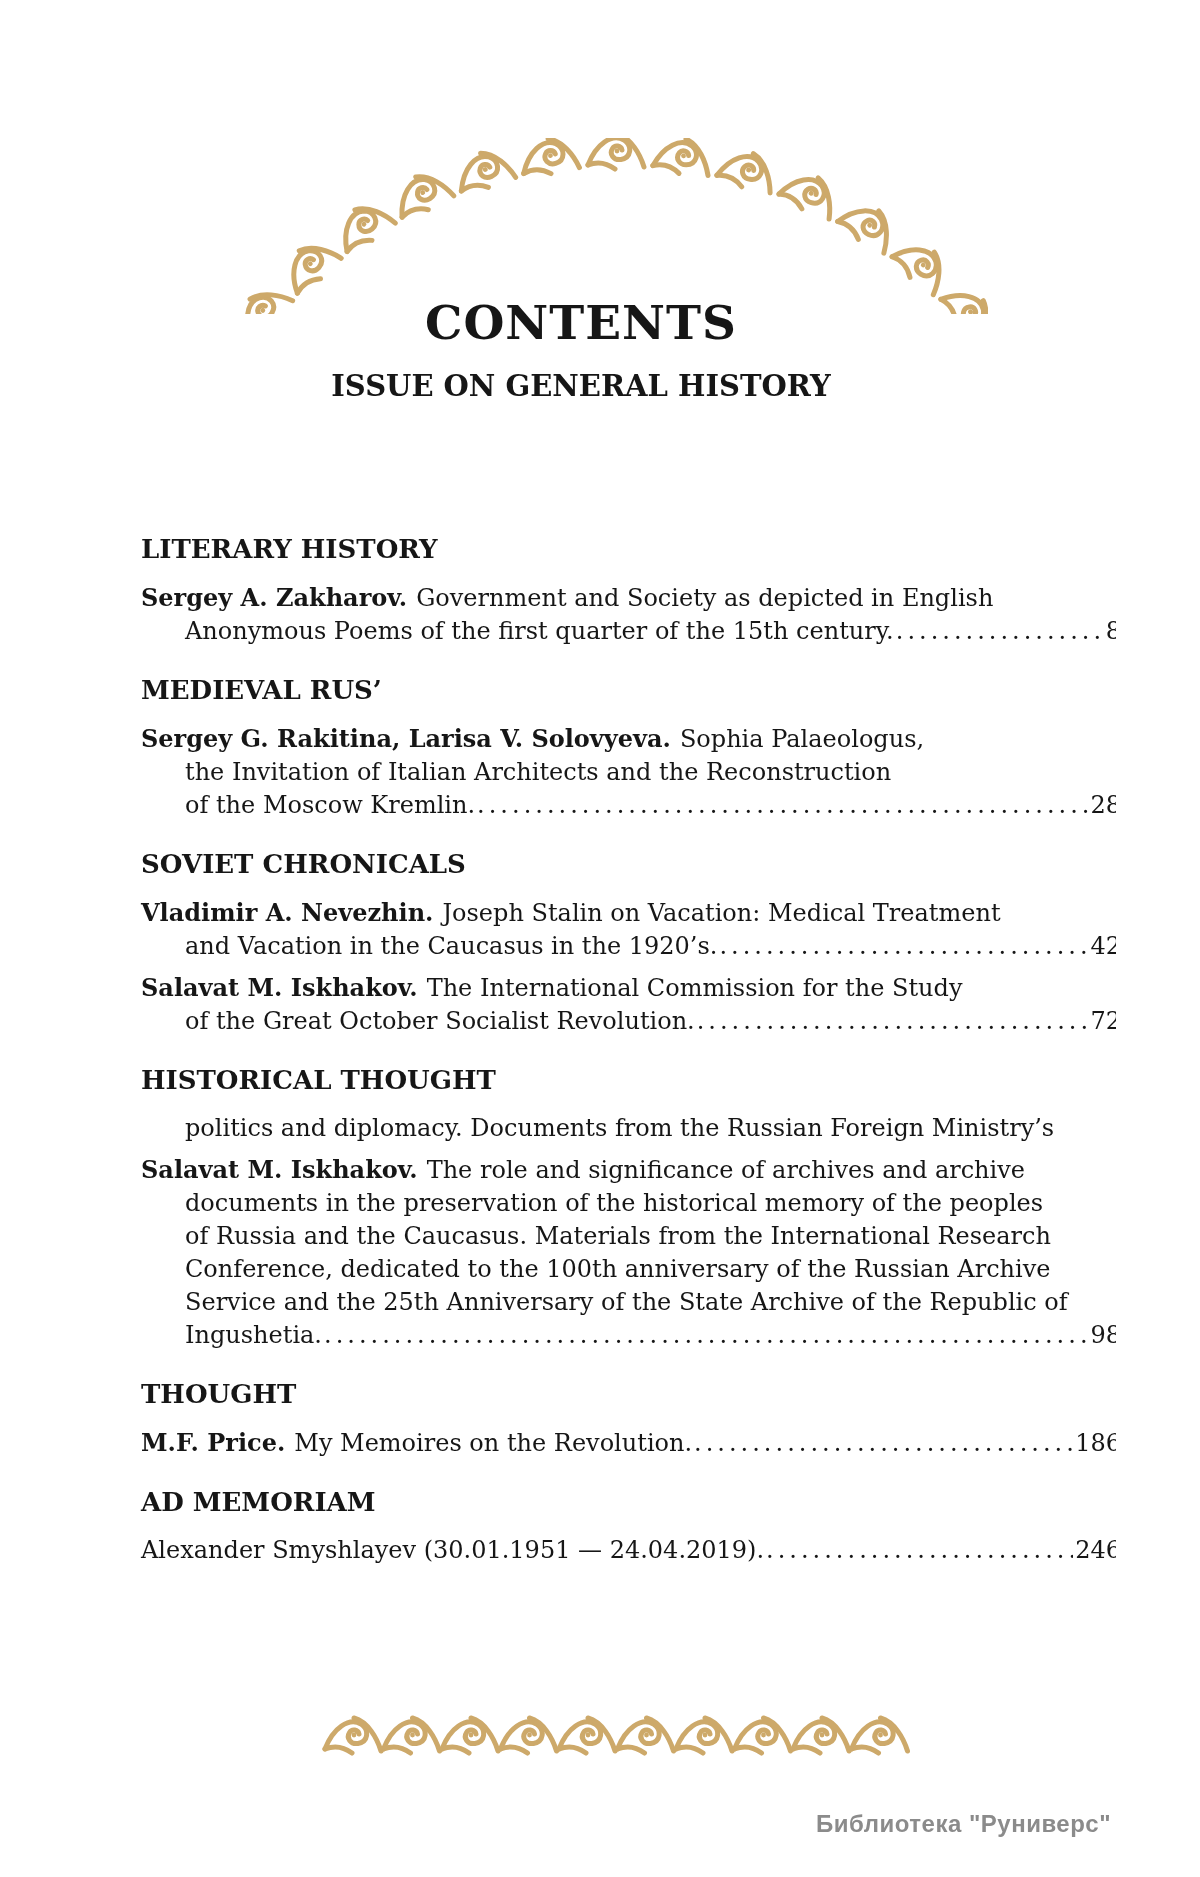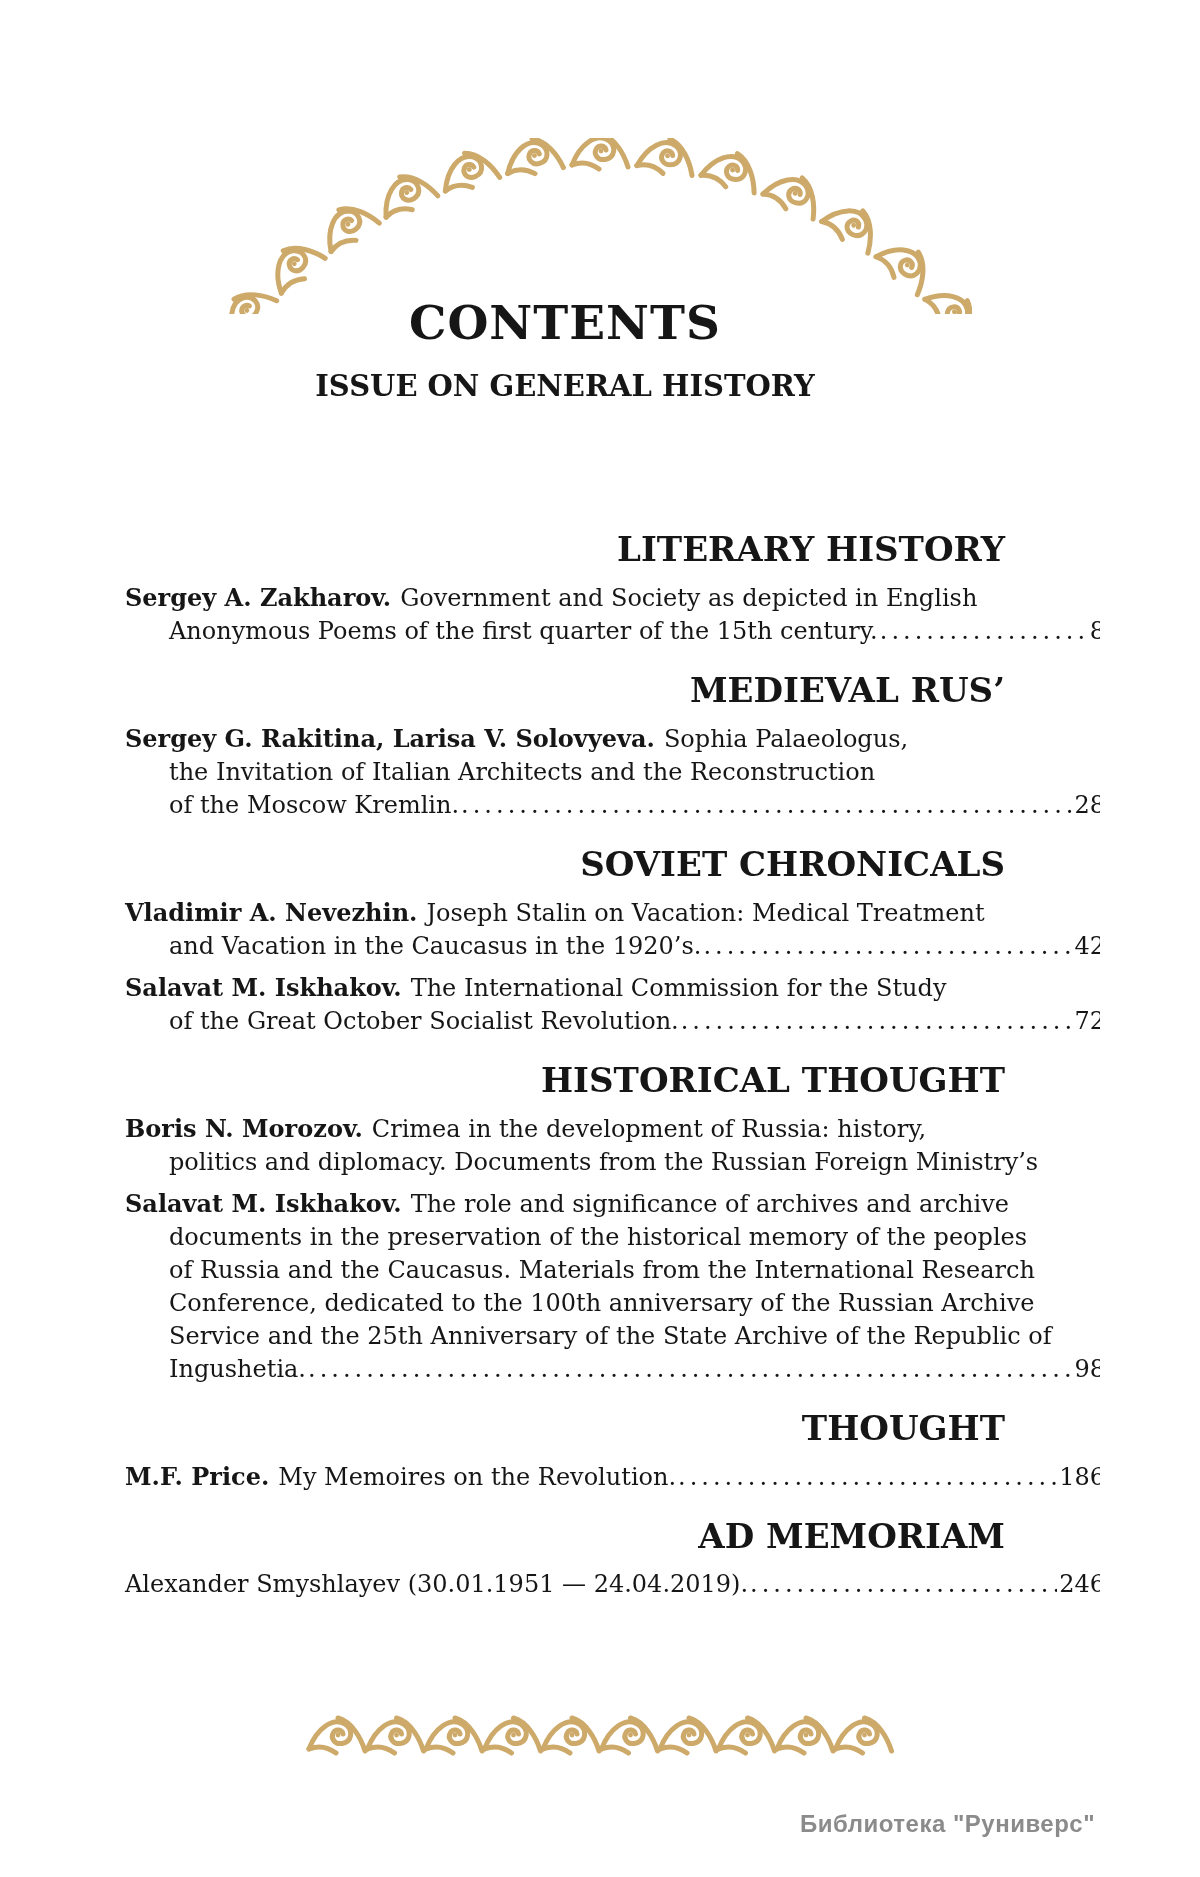--- a/index.html
+++ b/index.html
@@ -4,40 +4,41 @@
 <style>
   html,body{margin:0;padding:0;background:#ffffff;}
   .page{
     position:relative;
     width:1100px;
     height:1877px;
     background:#ffffff;
     font-family:"DejaVu Serif", serif;
     color:#161616;
     overflow:hidden;
+    margin-left:16px;
   }
   .orn{position:absolute;}
   .orn-top{left:228px;top:138px;}
   .orn-bottom{left:305px;top:1710px;}
 
   .page-title{
     position:absolute;top:294px;left:125px;width:980px;margin:0;
     box-sizing:border-box;padding-right:100px;text-align:center;
     font-size:47px;line-height:58px;font-weight:bold;letter-spacing:1px;
   }
   .page-subtitle{
     position:absolute;top:368px;left:125px;width:980px;margin:0;
     box-sizing:border-box;padding-right:100px;text-align:center;
     font-size:29px;line-height:36px;font-weight:bold;
   }
 
   .toc{position:absolute;top:507px;left:125px;width:980px;}
   .sec-heading{
-    font-size:34px;line-height:36px;font-weight:bold;
-    text-align:right;margin:24px 100px 14px 0;
+    font-size:26px;line-height:36px;font-weight:bold;
+    text-align:left;margin:24px 100px 14px 0;
   }
   .entry{margin-bottom:8px;}
   .eline{font-size:24px;line-height:33px;white-space:nowrap;}
   .eline.cont{padding-left:44px;}
   .eline.last{display:flex;align-items:baseline;}
   .eline.last .etext{flex:0 0 auto;}
   .author{font-weight:bold;margin-right:9px;}
   .leader{flex:1 1 auto;overflow:hidden;margin:0 2px;}
   .leader::after{
     content:"........................................................................................................................................................................................................";
@@ -124,21 +125,20 @@
           <div class="eline cont last">
             <span class="etext">of the Great October Socialist Revolution.</span>
             <span class="leader"></span>
             <span class="pageno">72</span>
           </div>
         </div>
       </section>
       <section>
         <h3 class="sec-heading">HISTORICAL THOUGHT</h3>
         <div class="entry">
-          <div class="eline"><span class="author">Boris N. Morozov.</span><span class="etext">Crimea in the development of Russia: history,</span></div>
           <div class="eline cont"><span class="etext">politics and diplomacy. Documents from the Russian Foreign Ministry’s</span></div>
         </div>
         <div class="entry">
           <div class="eline"><span class="author">Salavat M. Iskhakov.</span><span class="etext">The role and significance of archives and archive</span></div>
           <div class="eline cont"><span class="etext">documents in the preservation of the historical memory of the peoples</span></div>
           <div class="eline cont"><span class="etext">of Russia and the Caucasus. Materials from the International Research</span></div>
           <div class="eline cont"><span class="etext">Conference, dedicated to the 100th anniversary of the Russian Archive</span></div>
           <div class="eline cont"><span class="etext">Service and the 25th Anniversary of the State Archive of the Republic of</span></div>
           <div class="eline cont last">
             <span class="etext">Ingushetia.</span>

